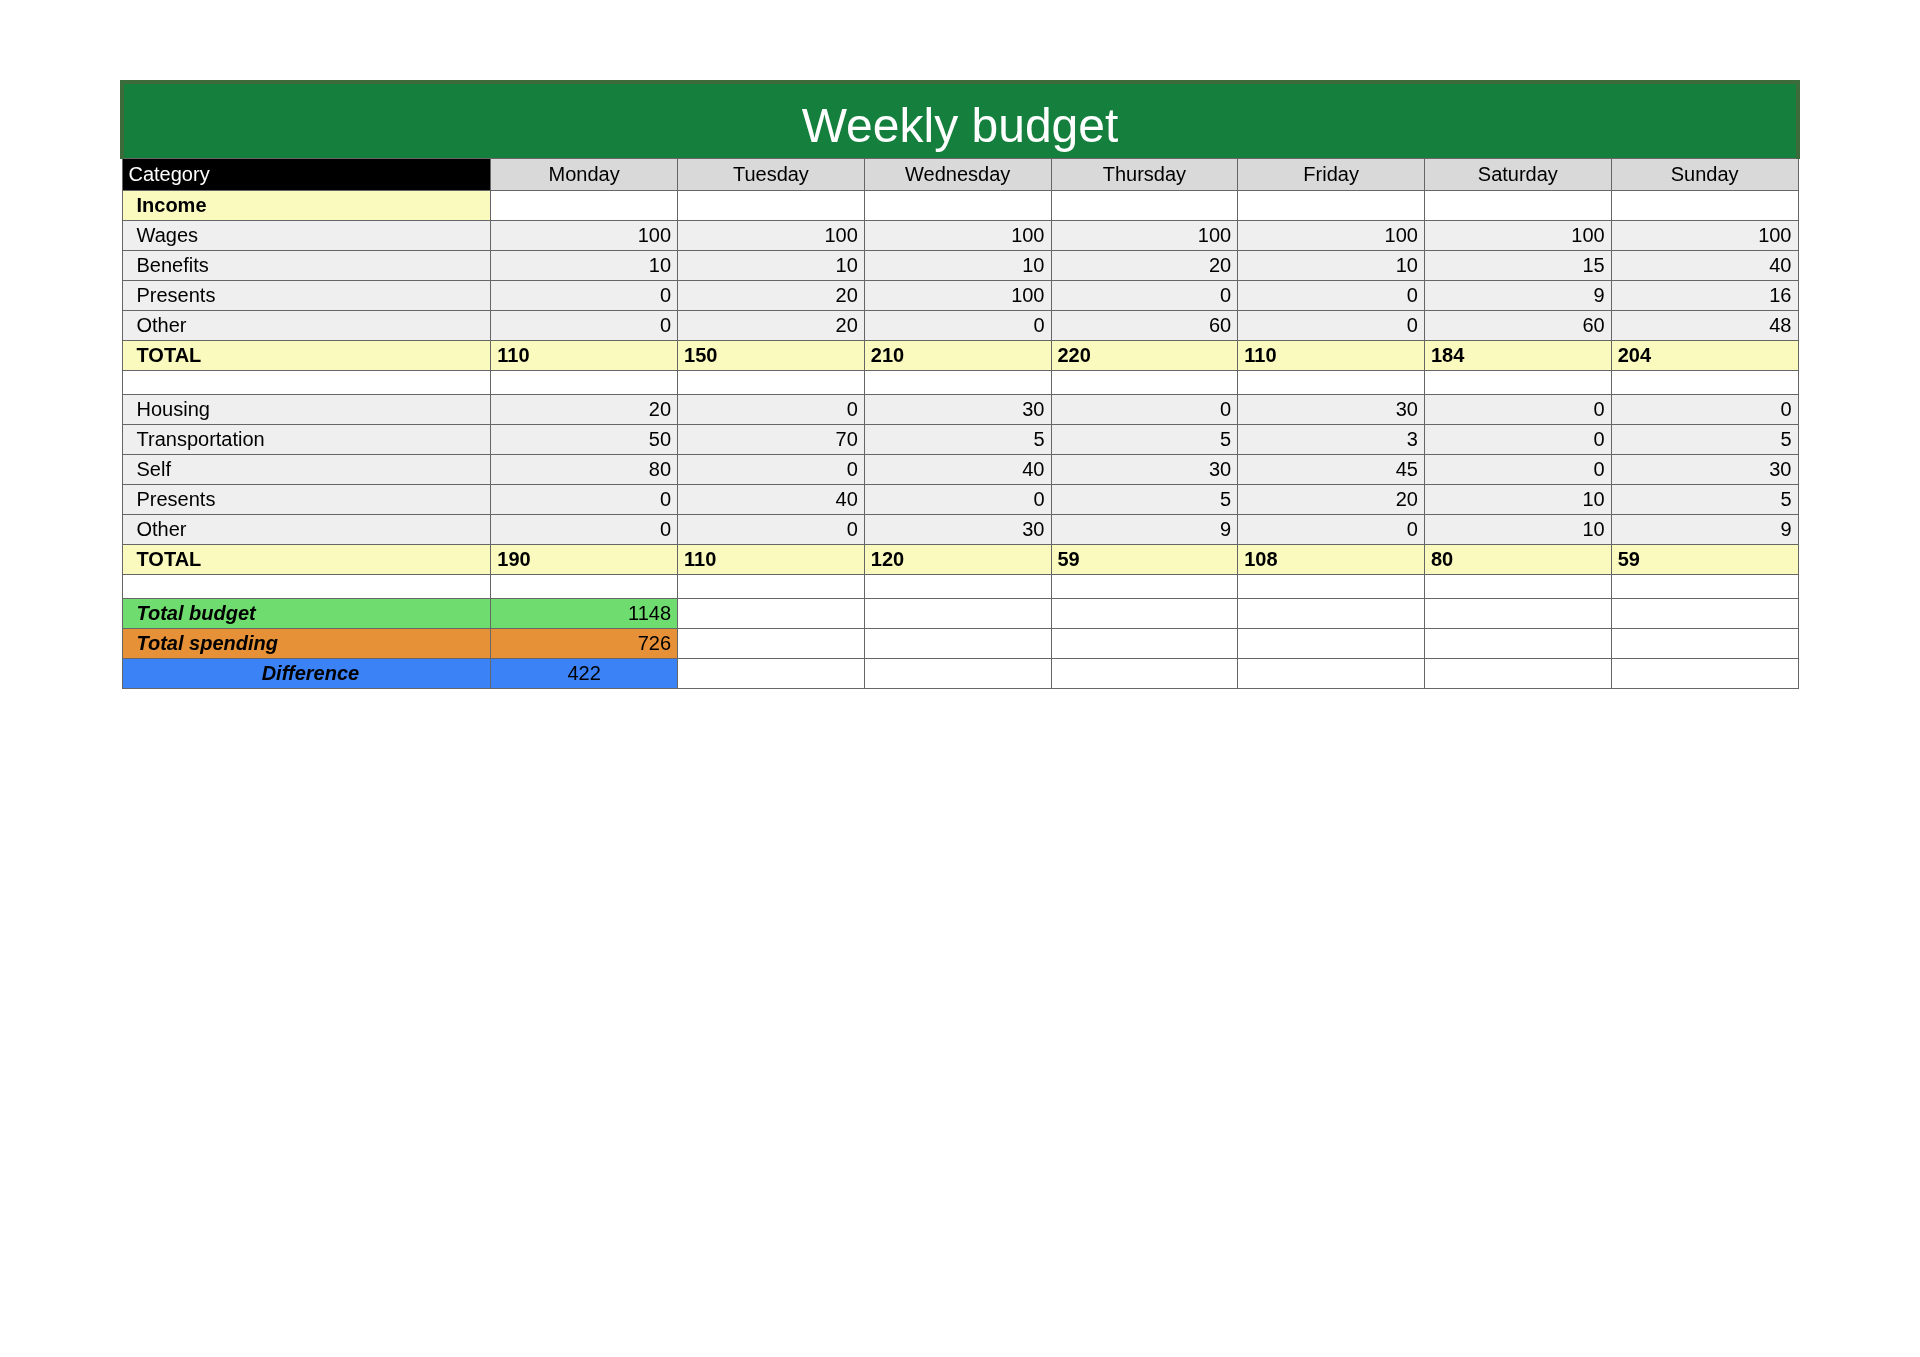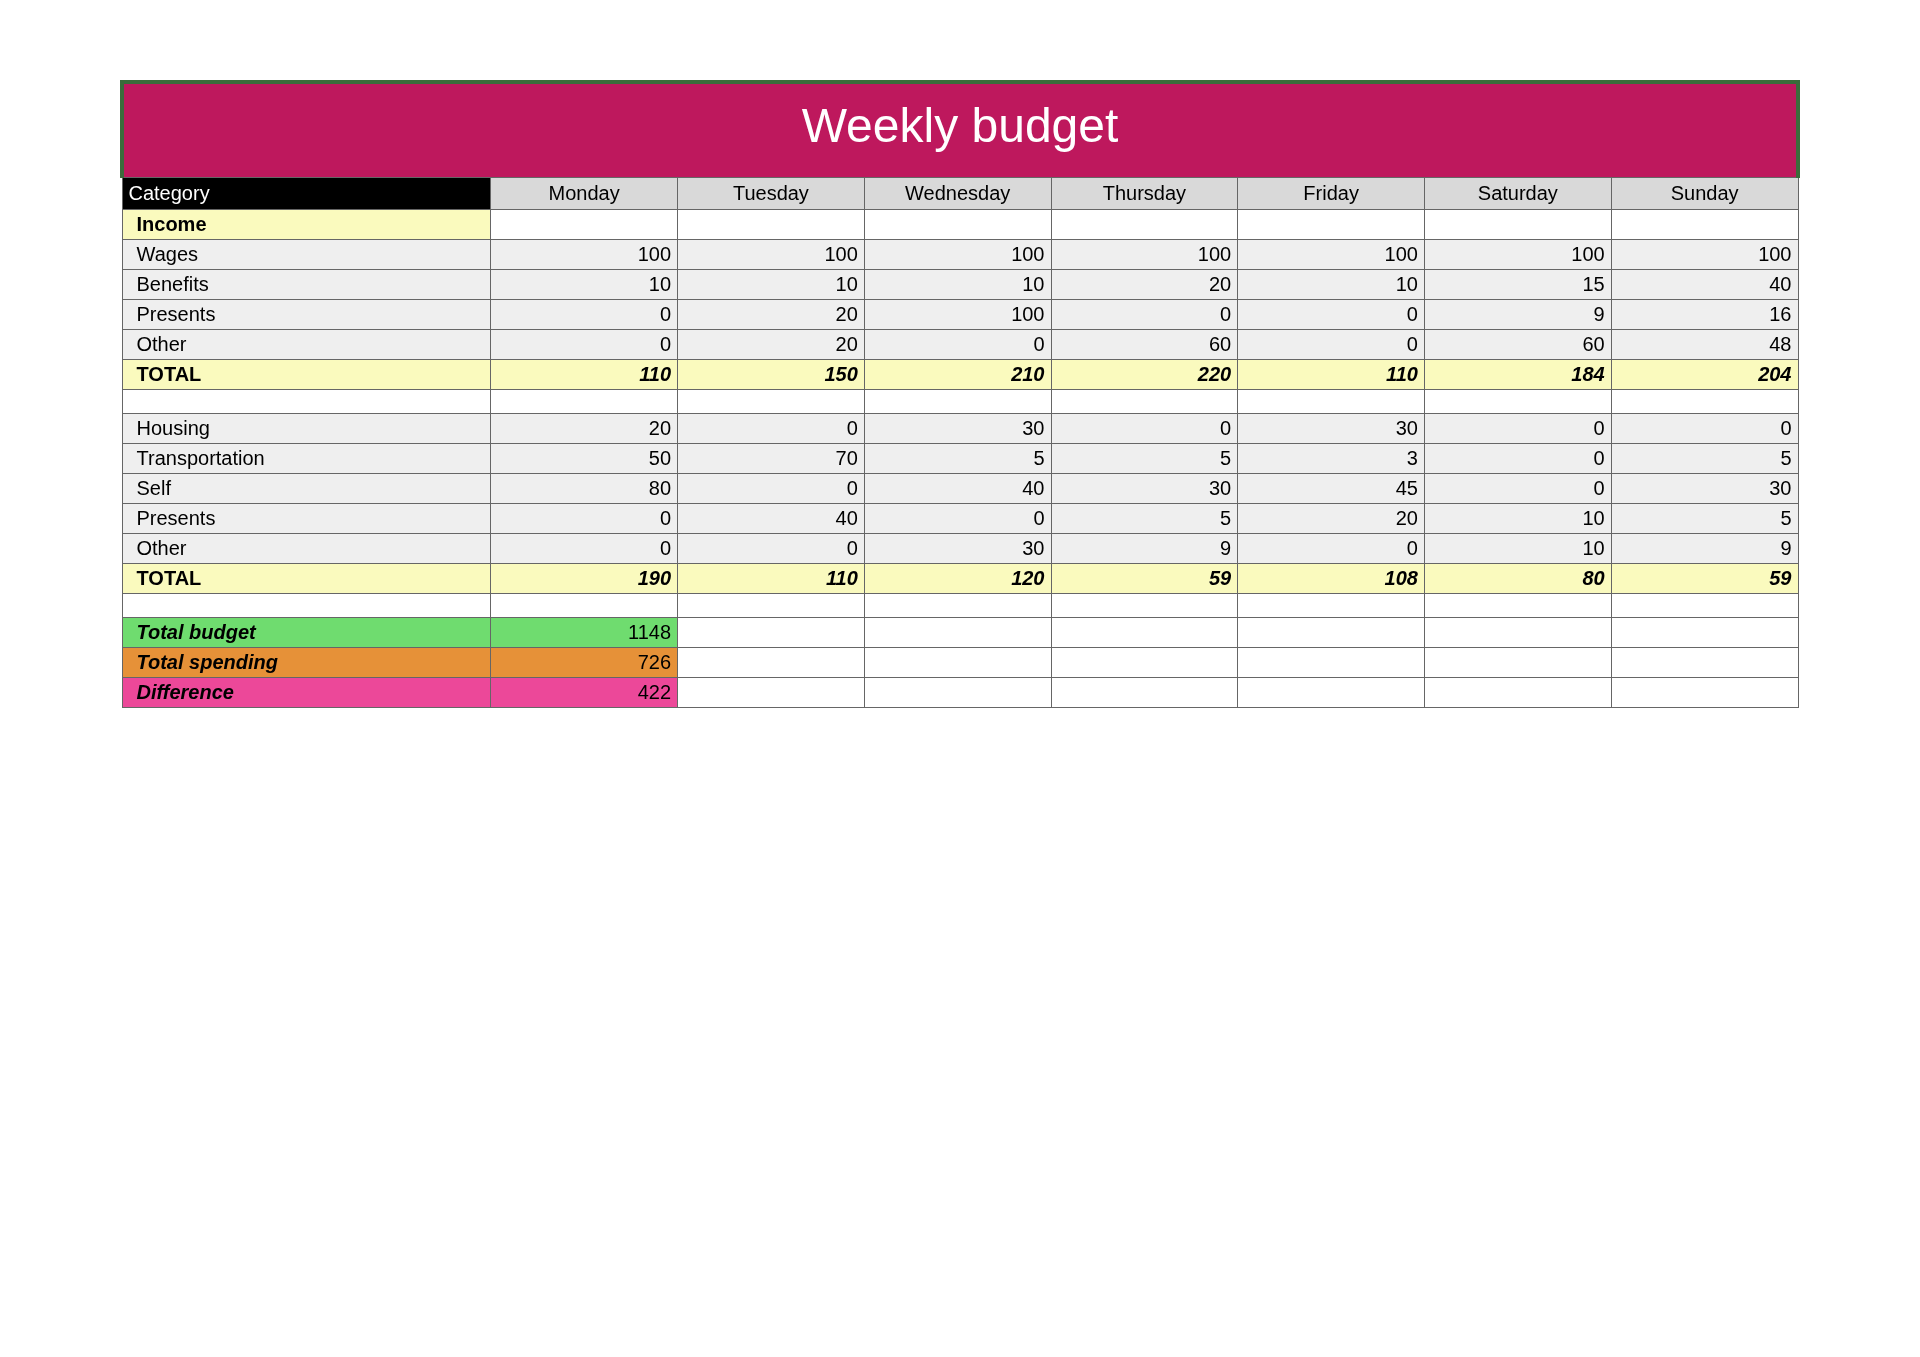--- a/index.html
+++ b/index.html
@@ -8,25 +8,25 @@
       padding: 80px 120px;
       font-family: Arial, Helvetica, sans-serif;
       background: #ffffff;
       font-size: 20px;
     }
     .sheet {
       width: 100%;
       border-collapse: collapse;
     }
     .title-row td {
-      background: #be185d;
+      background: #15803d;
       color: #ffffff;
       font-size: 48px;
       text-align: center;
-      padding: 14px 0 24px 0;
+      padding: 14px 0 5px 0;
       border-top: 4px solid #3b6b3b;
       border-left: 4px solid #3b6b3b;
       border-right: 4px solid #3b6b3b;
       font-weight: 400;
     }
     .header-row td {
       background: #000000;
       color: #ffffff;
       font-weight: 400;
       text-align: center;
@@ -65,38 +65,37 @@
       font-weight: 700;
     }
     tr.section td.num {
       background: #ffffff;
     }
     tr.total td {
       background: #fafabe;
       font-weight: 700;
     }
     tr.total td.num {
-      text-align: right;
-      font-style: italic;
+      text-align: left;
     }
     tr.spacer td {
       border: 1px solid #666;
       height: 24px;
       background: #ffffff;
     }
     tr.summary td.label {
       font-weight: 700;
       font-style: italic;
     }
     tr.summary td.num {
       text-align: right;
     }
     tr.sum-green td.label, tr.sum-green td.sumval { background: #6fdc6f; margin-top: 48px; }
     tr.sum-orange td.label, tr.sum-orange td.sumval { background: #e69138; }
-    tr.sum-grey td.label, tr.sum-grey td.sumval { background: #ec4899; }
+    tr.sum-grey td.label, tr.sum-grey td.sumval { background: #3b82f6; text-align: center; }
     td.blank { background: #ffffff; border: 1px solid #666; }
     col.catcol { width: 22%; }
     col.daycol { width: 11.14%; }
   </style>
 </head>
 <body>
 
 <table class="sheet">
   <colgroup>
     <col class="catcol">

